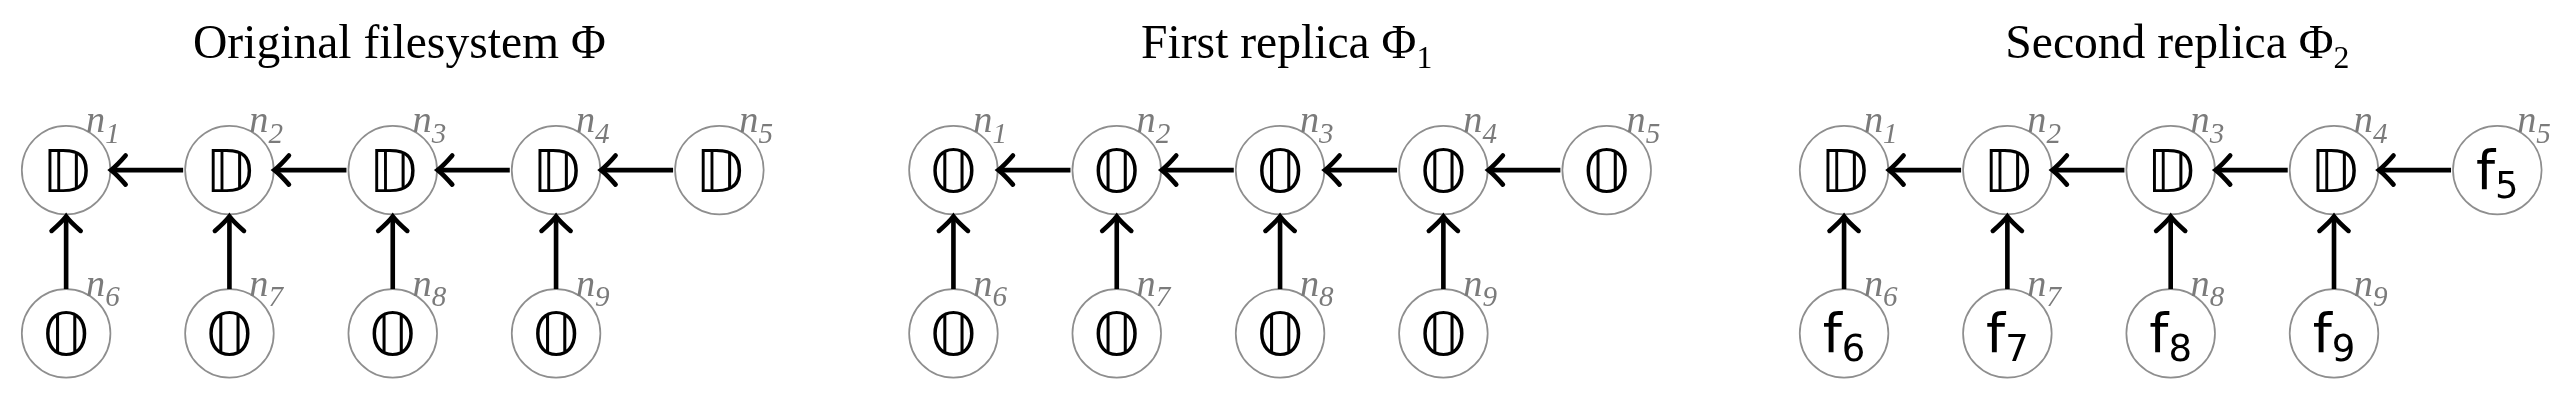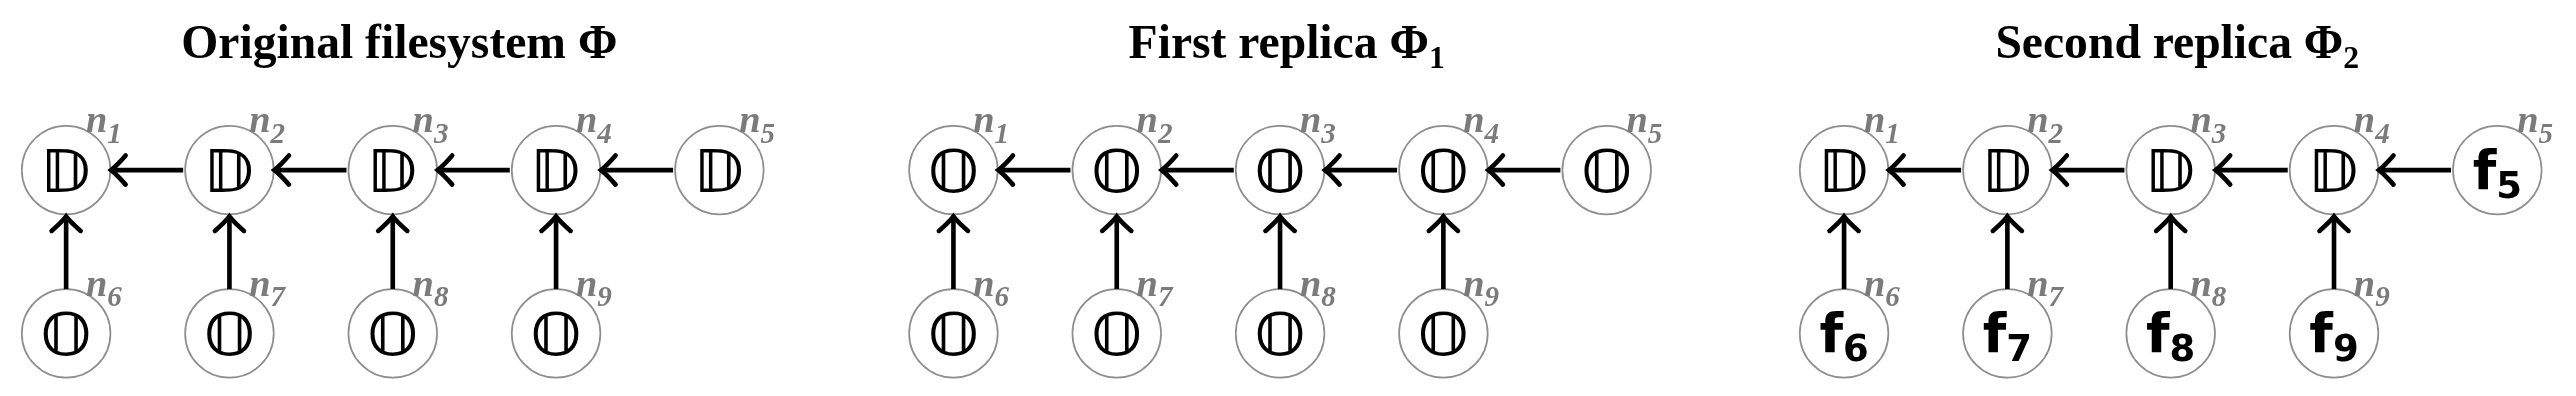--- a/index.html
+++ b/index.html
@@ -1,16 +1,16 @@
 <!DOCTYPE html>
 <html style="font-size:10.6px"><head>
 <meta charset="utf-8">
 <style>
   html, body { margin: 0; padding: 0; background: #ffffff; }
-  .figure-wrap { width: 2576px; height: 397px; background: #ffffff; font-weight: bold; }
+  .figure-wrap { width: 2576px; height: 397px; background: #ffffff; }
   svg { display: block; }
   .title-text  { font-family: "Liberation Serif", serif; font-size: 72px; fill: #000000; }
   .title-sub   { font-size: 48px; }
   .node-circle { fill: #ffffff; stroke: #8e8e8e; stroke-width: 2.6px; }
   .node-glyph  { font-family: "DejaVu Sans", sans-serif; font-size: 90px; fill: #000000; }
   .file-glyph  { font-family: "DejaVu Sans", sans-serif; font-size: 82px; fill: #000000; }
   .file-sub    { font-size: 56px; }
   .node-label  { font-family: "Liberation Serif", serif; font-style: italic; font-size: 58px; fill: #7b7b7b; }
   .node-label-sub { font-size: 44px; }
   .edge { stroke: #000000; stroke-width: 7px; fill: none; }

